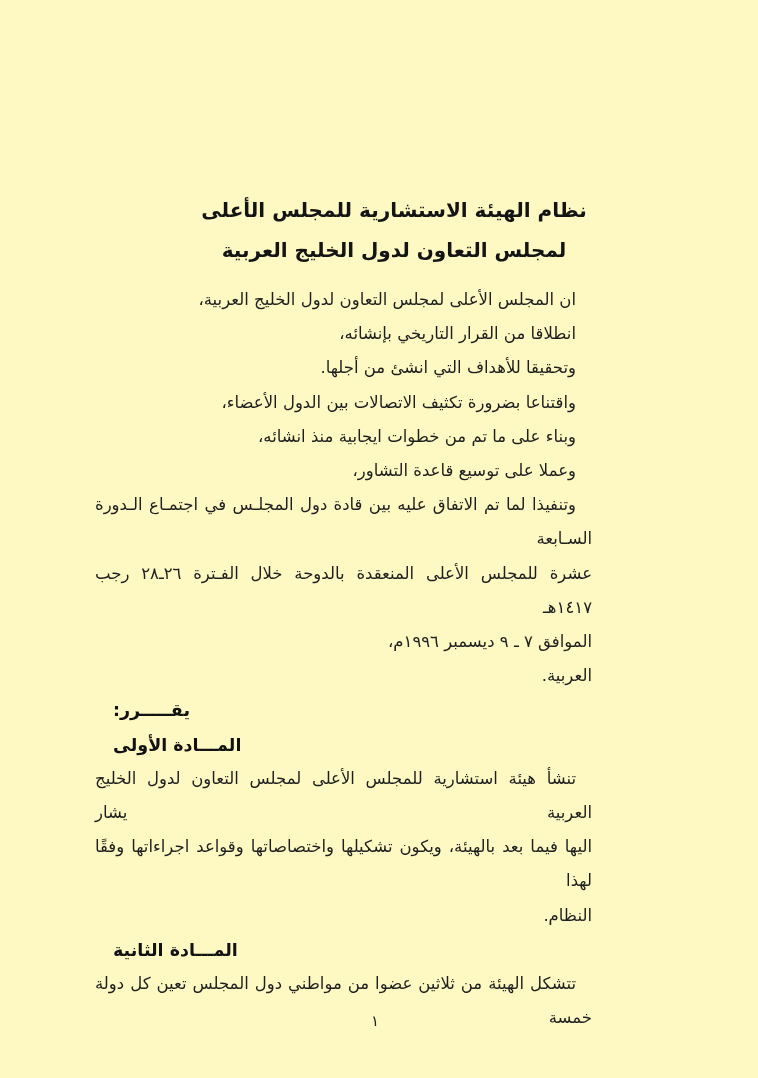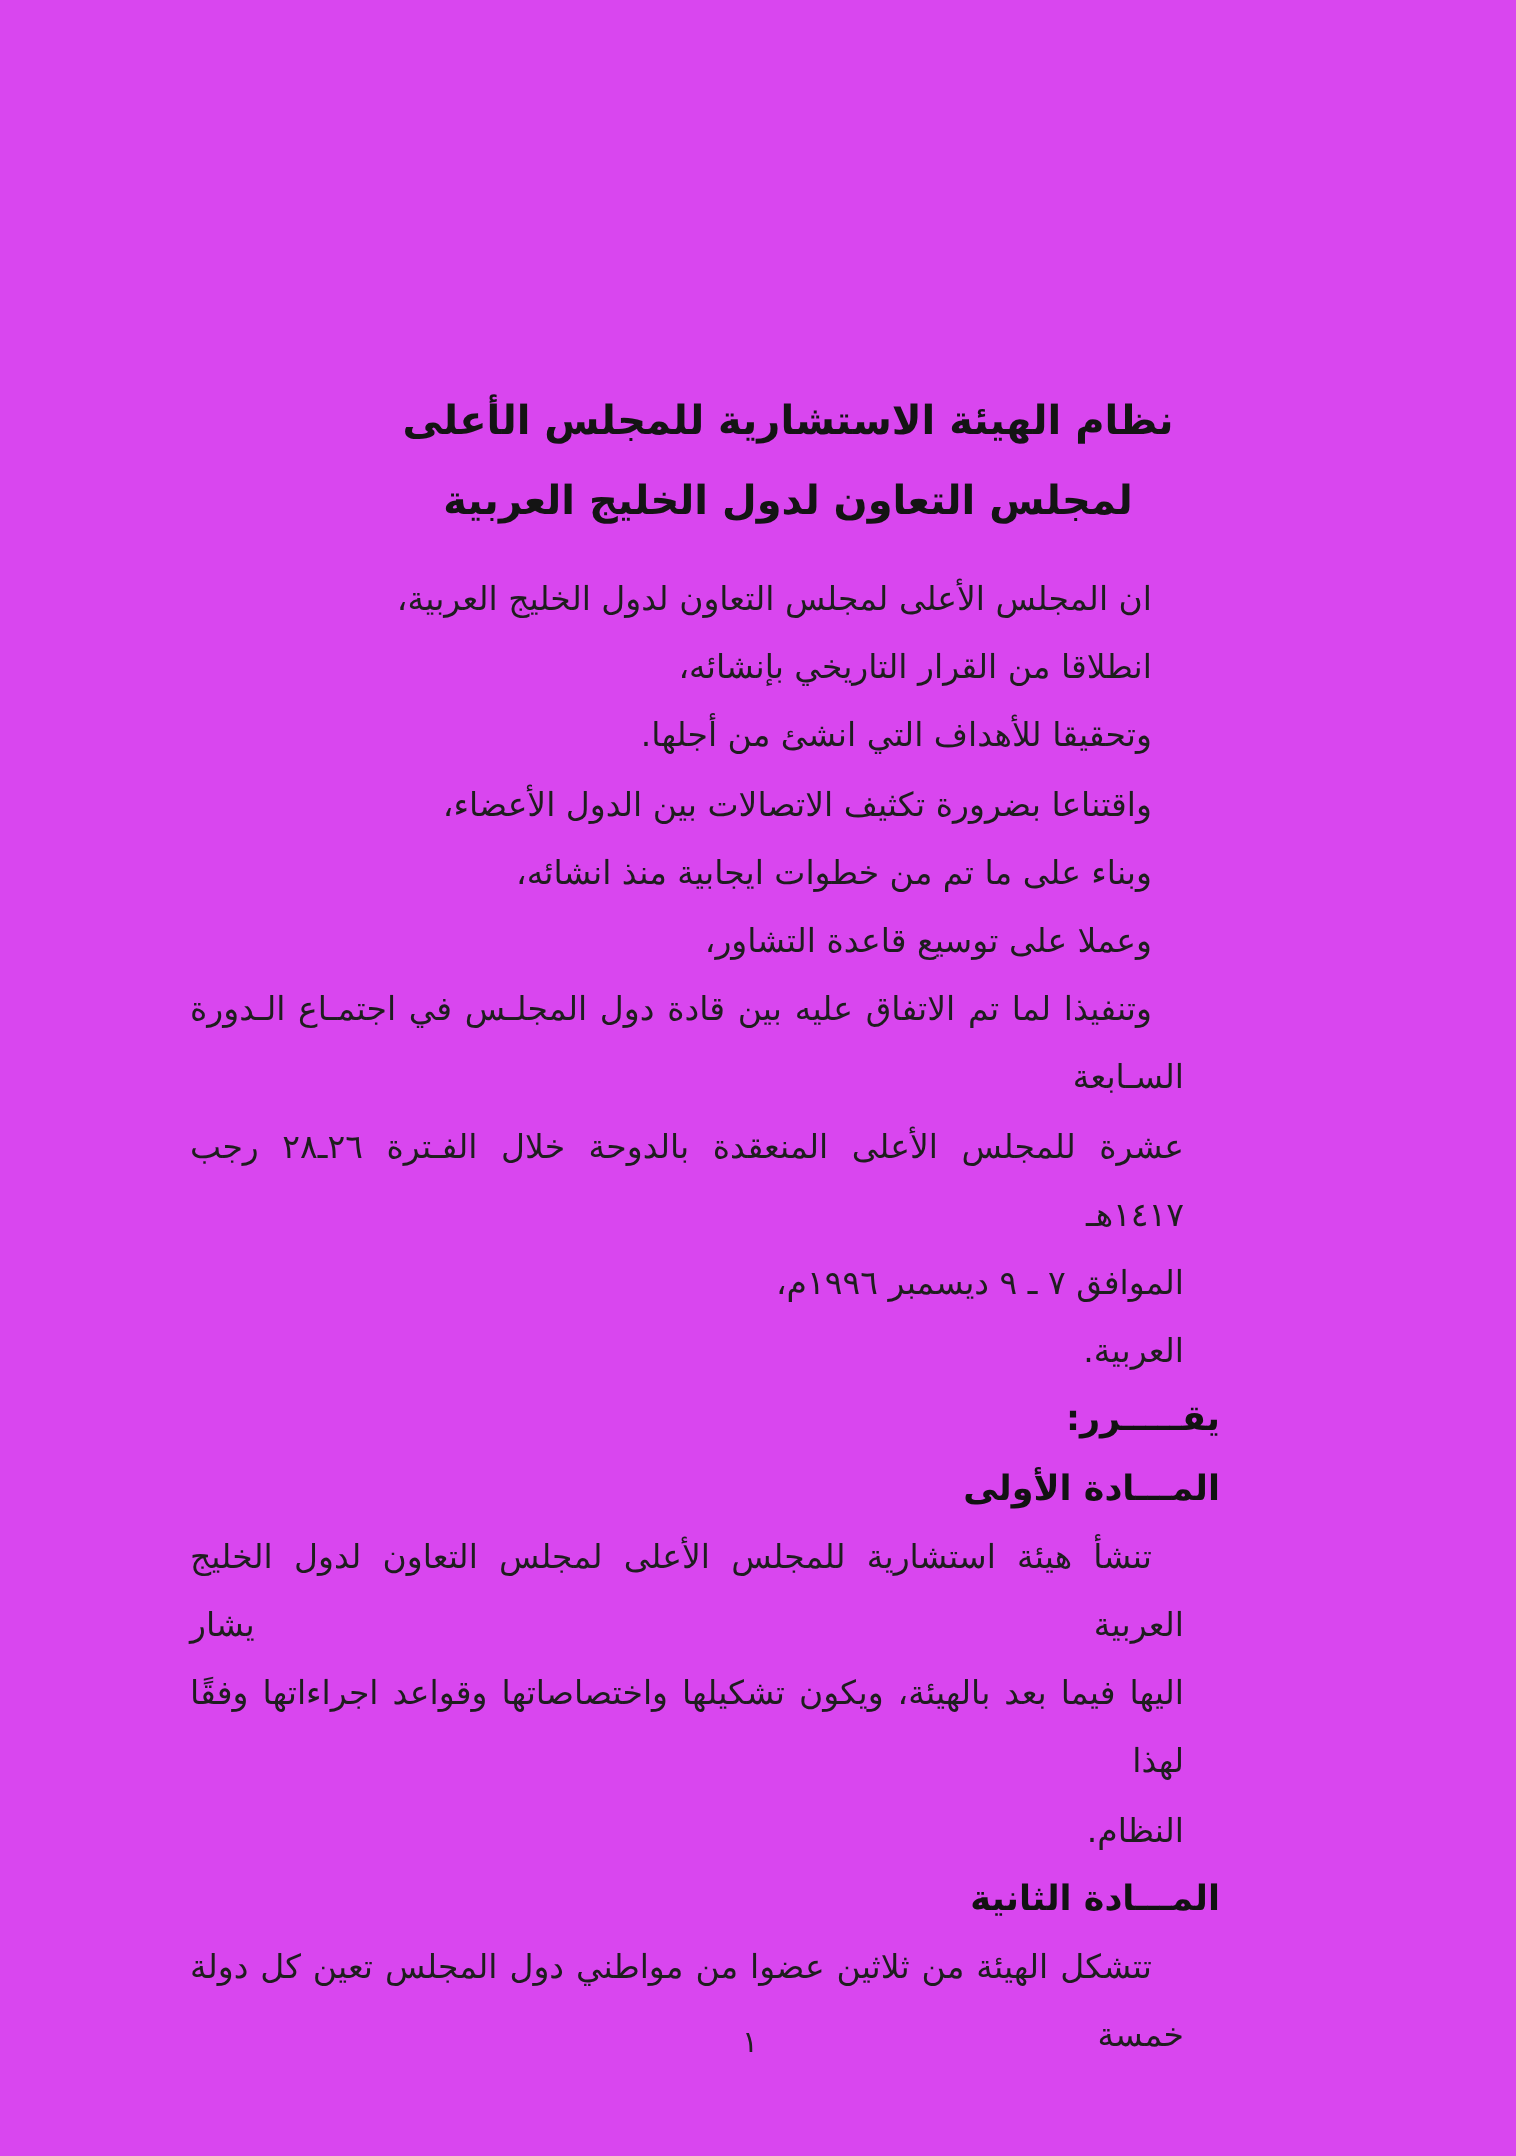--- a/index.html
+++ b/index.html
@@ -4,21 +4,21 @@
 <style>
   html, body { margin: 0; padding: 0; }
   body {
     width: 758px; height: 1078px;
     background: #f4f4f2;
     font-family: "DejaVu Sans", sans-serif;
   }
   .page {
     position: relative;
     width: 758px; height: 1078px;
-    background: #d946ef;
+    background: #fef9c3;
     color: #1c1c1c;
     overflow: hidden;
   }
   .title-block {
     position: absolute;
     top: 190px; left: 108px; right: 78px;
     text-align: center;
     direction: rtl;
     font-weight: bold;
     font-size: 20px;
@@ -38,21 +38,21 @@
   .line { white-space: nowrap; }
   .j {
     white-space: normal;
     text-align: justify;
     text-align-last: justify;
   }
   .indent { text-indent: 16px; }
   .heading {
     position: relative;
     left: 18px;
-    text-align: right;
+    text-align: left;
     font-weight: bold;
     font-size: 17.5px;
     color: #121212;
     white-space: nowrap;
   }
   .page-number {
     position: absolute;
     top: 1012px; left: 0; right: 8px;
     text-align: center;
     font-size: 15px;

